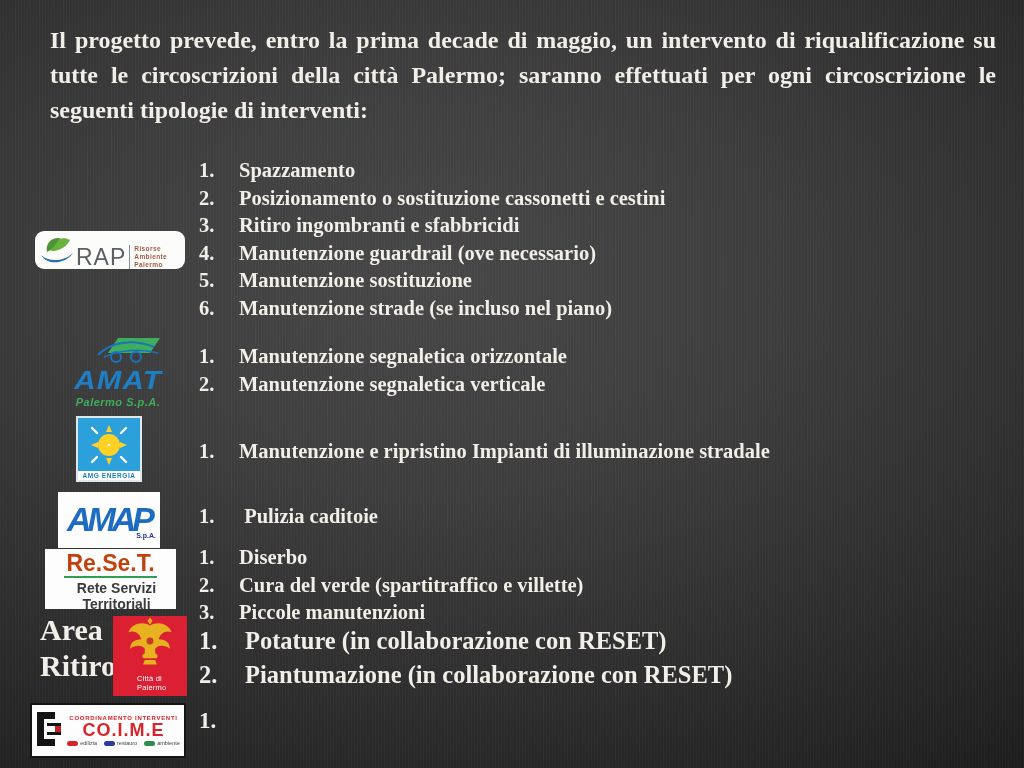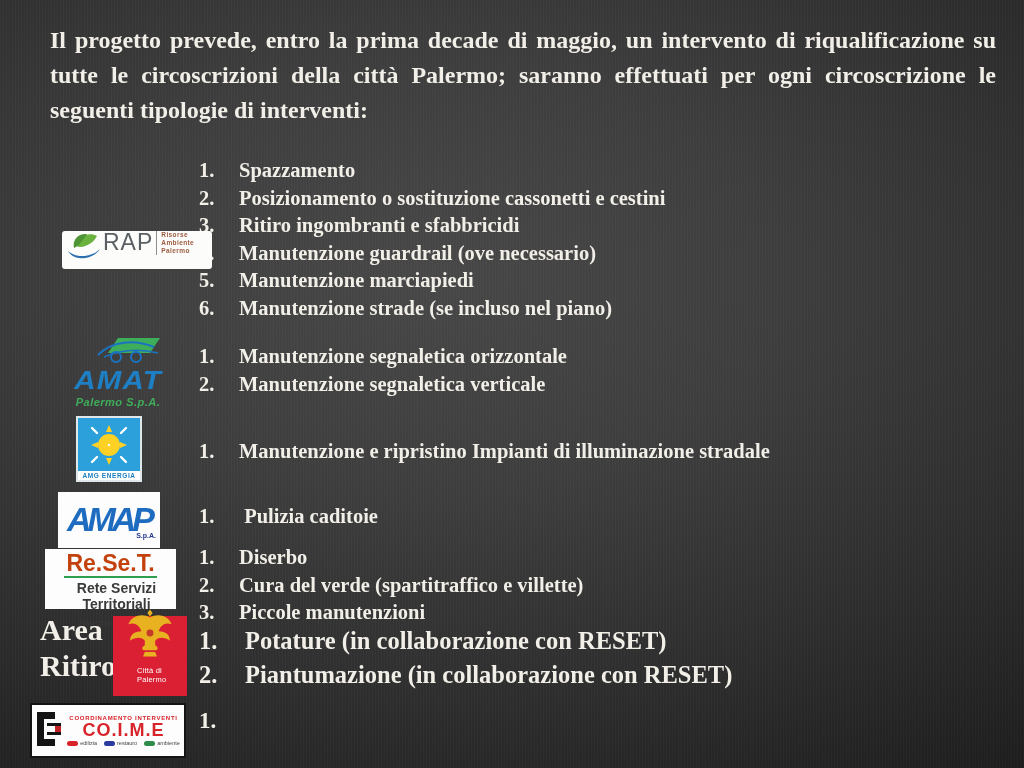--- a/index.html
+++ b/index.html
@@ -33,22 +33,22 @@
   #list-amg{top:438px;}
   #list-amap{top:503px;}
   #list-reset{top:544px;}
   #list-verde{top:624px;font-size:24.5px;line-height:33.5px;}
   #list-verde .li-num{flex:0 0 46px;}
   #list-coime{top:706px;font-size:23px;line-height:30px;}
   #list-coime .li-num{flex:0 0 42px;}
 
   
   .rap-box{position:absolute;left:35px;top:231px;width:150px;height:38px;
-    background:#fcfcfb;border-radius:3px;display:flex;align-items:flex-start;
-    padding:0 5px;box-sizing:border-box;margin-left:27px;}
+    background:#fcfcfb;border-radius:9px;display:flex;align-items:flex-end;
+    padding:0 5px;box-sizing:border-box;}
   .rap-name{font-family:"Liberation Sans",sans-serif;color:#5a5f63;
     font-size:23px;letter-spacing:1px;line-height:1;margin-left:2px;}
   .rap-divider{width:1px;height:24px;background:#8a8f93;margin:0 4px 0 3px;}
   .rap-tagline{display:flex;flex-direction:column;justify-content:center;}
   .rap-tagline span{font-family:"Liberation Sans",sans-serif;font-size:6.5px;
     font-weight:700;color:#9c5c40;line-height:1.25;letter-spacing:0.4px;}
 
   
   .amat{position:absolute;left:58px;top:337px;width:120px;height:72px;
     display:flex;flex-direction:column;align-items:center;}
@@ -90,21 +90,21 @@
     color:#3a3a3a;margin-top:6px;}
 
   
   .area-verde{position:absolute;left:40px;top:612px;color:#f2efe8;
     font-size:30px;line-height:36px;font-weight:bold;}
   .citta{position:absolute;left:113px;top:616px;width:74px;height:80px;
     background:#da2032;display:flex;flex-direction:column;align-items:center;
     justify-content:flex-end;}
   .citta-eagle{margin-bottom:1px;}
   .citta-label{color:#ffffff;font-family:"Liberation Sans",sans-serif;
-    font-size:7.5px;margin-bottom:12px;letter-spacing:0.2px;padding-left:24px;}
+    font-size:7.5px;margin-bottom:4px;letter-spacing:0.2px;padding-left:24px;}
 
   
   .coime{position:absolute;left:30px;top:703px;width:156px;height:55px;
     background:#fdfdfd;border:2px solid #141414;box-sizing:border-box;
     display:flex;align-items:center;padding:2px 4px;gap:4px;}
   .coime-right{flex:1;display:flex;flex-direction:column;align-items:center;}
   .coime-top{font-family:"Liberation Sans",sans-serif;font-weight:700;
     font-size:6px;color:#d8232a;letter-spacing:0.7px;white-space:nowrap;}
   .coime-name{font-family:"Liberation Sans",sans-serif;font-weight:700;
     font-size:18px;color:#d8232a;letter-spacing:1px;line-height:1.05;}
@@ -136,21 +136,21 @@
       <div class="li-row">
         <span class="li-num">3.</span>
         <span class="li-text">Ritiro ingombranti e sfabbricidi</span>
       </div>
       <div class="li-row">
         <span class="li-num">4.</span>
         <span class="li-text">Manutenzione guardrail (ove necessario)</span>
       </div>
       <div class="li-row">
         <span class="li-num">5.</span>
-        <span class="li-text">Manutenzione marciapiedi</span>
+        <span class="li-text">Manutenzione sostituzione</span>
       </div>
       <div class="li-row">
         <span class="li-num">6.</span>
         <span class="li-text">Manutenzione strade (se incluso nel piano)</span>
       </div>
     </div>
   <div class="list" id="list-amat">
       <div class="li-row">
         <span class="li-num">1.</span>
         <span class="li-text">Manutenzione segnaletica orizzontale</span>

